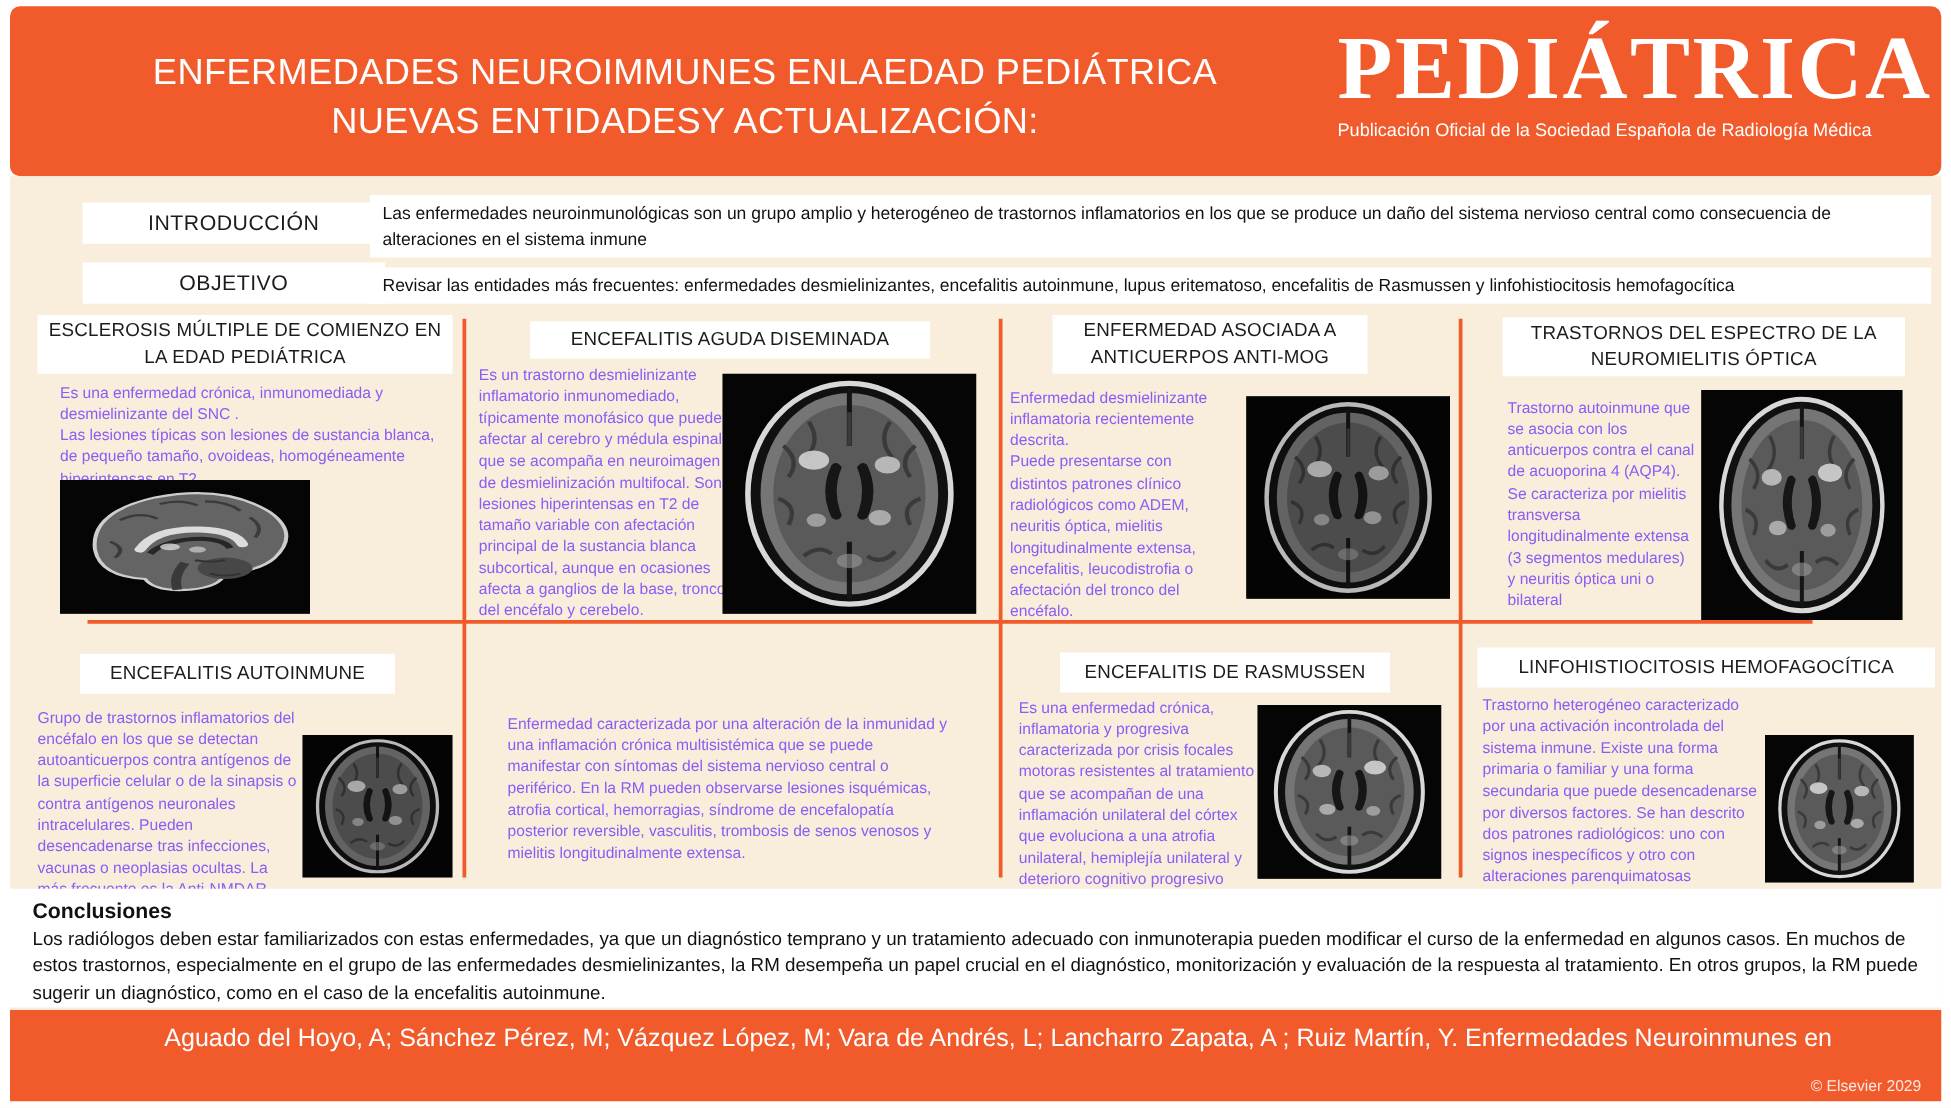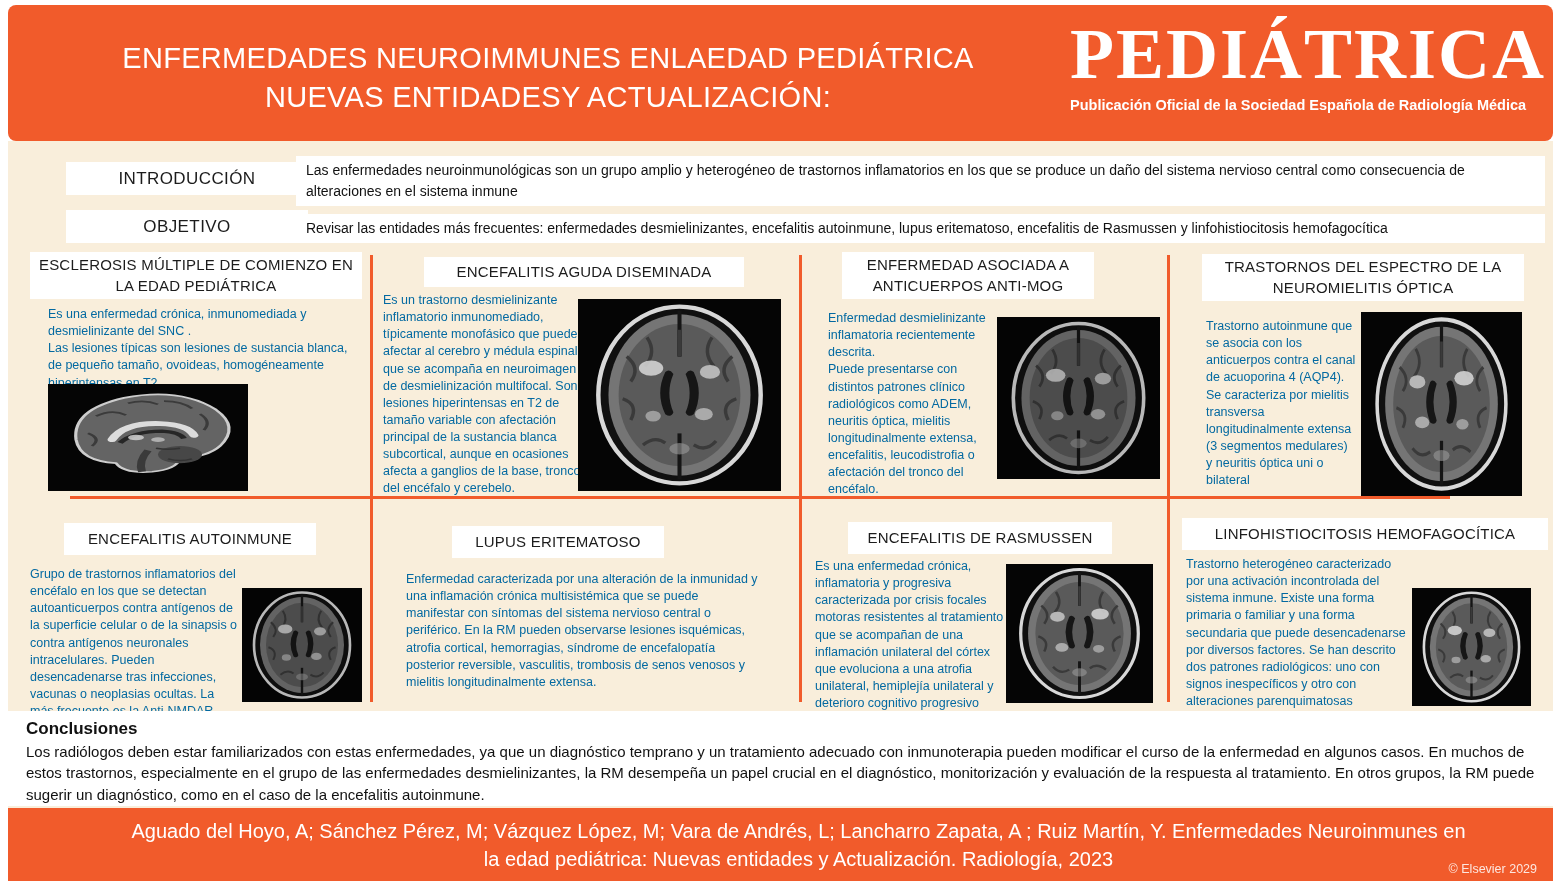--- a/index.html
+++ b/index.html
@@ -11,35 +11,35 @@
 
   
   .header { left:8px; top:5px; width:1545px; height:136px;
             background:var(--orange,#f15b2b); border-radius:8px; }
   .header-title { position:absolute; left:60px; top:34px; width:960px;
                   color:#fff; font-size:29px; line-height:1.35; text-align:center;
                   font-weight:400; letter-spacing:0.3px; }
   .logo-block { position:absolute; left:1062px; top:12px; width:480px; }
   .logo { color:#fff; font-family:"Liberation Serif", serif; font-weight:700;
           font-size:72px; line-height:1.05; letter-spacing:2px; white-space:nowrap; }
-  .logo-sub { color:#fff; font-size:14.5px; margin-top:4px;font-weight:bold; }
+  .logo-sub { color:#fff; font-size:14.5px; margin-top:4px; }
 
   
   .bodybg { left:8px; top:141px; width:1545px; height:667px; background:var(--cream,#f9eedb); }
 
   
   .labelbox { background:#fff; display:flex; align-items:center; justify-content:center;
               font-size:17px; color:#1c1c1c; letter-spacing:0.4px;margin-left:28px; }
   .strip { background:#fff; font-size:14px; color:#111; line-height:1.5; padding:4px 10px; }
 
   
   .headbox { background:#fff; display:flex; align-items:center; justify-content:center;
              text-align:center; font-size:15px; color:#1c1c1c; letter-spacing:0.2px;
              line-height:1.35; padding:2px 6px; }
-  .bodytext { font-size:12.5px; line-height:1.37; color:#0369a1; white-space:pre-line; }
+  .bodytext { font-size:12.5px; line-height:1.37; color:#8b5cf6; white-space:pre-line; }
   .mri { background:#000; overflow:hidden; }
   .mri svg { display:block; width:100%; height:100%; }
   .flip svg { transform:scaleX(-1); }
   .dim svg { filter:brightness(0.85); }
 
   
   .vline { width:3px; background:var(--orange,#f15b2b); }
   .hline { height:3px; background:var(--orange,#f15b2b); }
 
   
@@ -125,21 +125,21 @@
 
   <div class="abs headbox" style="left:424px;top:257px;width:320px;height:30px">ENCEFALITIS AGUDA DISEMINADA</div>
   <div class="abs bodytext" style="left:383px;top:292px;width:200px">Es un trastorno desmielinizante inflamatorio inmunomediado, típicamente monofásico que puede afectar al cerebro y médula espinal que se acompaña en neuroimagen de desmielinización multifocal. Son lesiones hiperintensas en T2 de tamaño variable con afectación principal de la sustancia blanca subcortical, aunque en ocasiones afecta a ganglios de la base, tronco del encéfalo y cerebelo.</div>
   <div class="abs mri" style="left:578px;top:299px;width:203px;height:192px">
     <svg viewBox="0 0 100 100" preserveAspectRatio="none">
         <use href="#brain-axial" xlink:href="#brain-axial"></use>
       </svg>
   </div>
 
   <div class="abs headbox" style="left:842px;top:252px;width:252px;height:47px">ENFERMEDAD ASOCIADA A ANTICUERPOS ANTI-MOG</div>
-  <div class="abs bodytext" style="left:828px;top:310px;width:175px">Enfermedad desmielinizante inflamatoria recientemente descrita.
+  <div class="abs bodytext" style="left:808px;top:310px;width:175px">Enfermedad desmielinizante inflamatoria recientemente descrita.
 Puede presentarse con distintos patrones clínico radiológicos como ADEM, neuritis óptica, mielitis longitudinalmente extensa, encefalitis, leucodistrofia o afectación del tronco del encéfalo.</div>
   <div class="abs mri dim" style="left:997px;top:317px;width:163px;height:162px">
     <svg viewBox="0 0 100 100" preserveAspectRatio="none">
         <use href="#brain-axial" xlink:href="#brain-axial"></use>
       </svg>
   </div>
 
   <div class="abs headbox" style="left:1202px;top:254px;width:322px;height:47px">TRASTORNOS DEL ESPECTRO DE LA NEUROMIELITIS ÓPTICA</div>
   <div class="abs bodytext" style="left:1206px;top:318px;width:150px">Trastorno autoinmune que se asocia con los anticuerpos contra el canal de acuoporina 4 (AQP4). Se caracteriza por mielitis transversa longitudinalmente extensa (3 segmentos medulares) y neuritis óptica uni o bilateral</div>
   <div class="abs mri flip" style="left:1361px;top:312px;width:161px;height:184px">
@@ -149,21 +149,20 @@
   </div>
 
   <div class="abs headbox" style="left:64px;top:523px;width:252px;height:32px">ENCEFALITIS AUTOINMUNE</div>
   <div class="abs bodytext" style="left:30px;top:566px;width:210px">Grupo de trastornos inflamatorios del encéfalo en los que se detectan autoanticuerpos contra antígenos de la superficie celular o de la sinapsis o contra antígenos neuronales intracelulares. Pueden desencadenarse tras infecciones, vacunas o neoplasias ocultas. La más frecuente es la Anti-NMDAR.</div>
   <div class="abs mri dim" style="left:242px;top:588px;width:120px;height:114px">
     <svg viewBox="0 0 100 100" preserveAspectRatio="none">
         <use href="#brain-axial" xlink:href="#brain-axial"></use>
       </svg>
   </div>
 
-  <div class="abs headbox" style="left:452px;top:526px;width:212px;height:32px">LUPUS ERITEMATOSO</div>
   <div class="abs bodytext" style="left:406px;top:571px;width:354px">Enfermedad caracterizada por una alteración de la inmunidad y una inflamación crónica multisistémica que se puede manifestar con síntomas del sistema nervioso central o periférico. En la RM pueden observarse lesiones isquémicas, atrofia cortical, hemorragias, síndrome de encefalopatía posterior reversible, vasculitis, trombosis de senos venosos y mielitis longitudinalmente extensa.</div>
 
   <div class="abs headbox" style="left:848px;top:522px;width:264px;height:32px">ENCEFALITIS DE RASMUSSEN</div>
   <div class="abs bodytext" style="left:815px;top:558px;width:190px">Es una enfermedad crónica, inflamatoria y progresiva caracterizada por crisis focales motoras resistentes al tratamiento que se acompañan de una inflamación unilateral del córtex que evoluciona a una atrofia unilateral,  hemiplejía unilateral y deterioro cognitivo progresivo</div>
   <div class="abs mri flip" style="left:1006px;top:564px;width:147px;height:139px">
     <svg viewBox="0 0 100 100" preserveAspectRatio="none">
         <use href="#brain-axial" xlink:href="#brain-axial"></use>
       </svg>
   </div>
 
@@ -176,18 +175,17 @@
   </div>
 
   <div class="abs conclusions">
     <div class="conclusions-title">Conclusiones</div>
     <div class="conclusions-text">Los radiólogos deben estar familiarizados con estas enfermedades, ya que un diagnóstico temprano y un tratamiento adecuado con inmunoterapia pueden modificar el curso de la enfermedad en algunos casos. En muchos de estos trastornos, especialmente en el grupo de las enfermedades desmielinizantes, la RM desempeña un papel crucial en el diagnóstico, monitorización y evaluación de la respuesta al tratamiento. En otros grupos, la RM puede sugerir un diagnóstico, como en el caso de la encefalitis autoinmune.</div>
   </div>
 
   <div class="abs footer">
     <div class="footer-citation">
       <div>Aguado del Hoyo, A; Sánchez Pérez, M; Vázquez López, M; Vara de Andrés, L;  Lancharro Zapata, A ; Ruiz Martín, Y. Enfermedades Neuroinmunes en</div>
-      <div>la edad pediátrica: Nuevas entidades y Actualización. Radiología, 2023</div>
     </div>
     <div class="copyright">© Elsevier 2029</div>
   </div>
 
 </div>
 
 </body></html>

